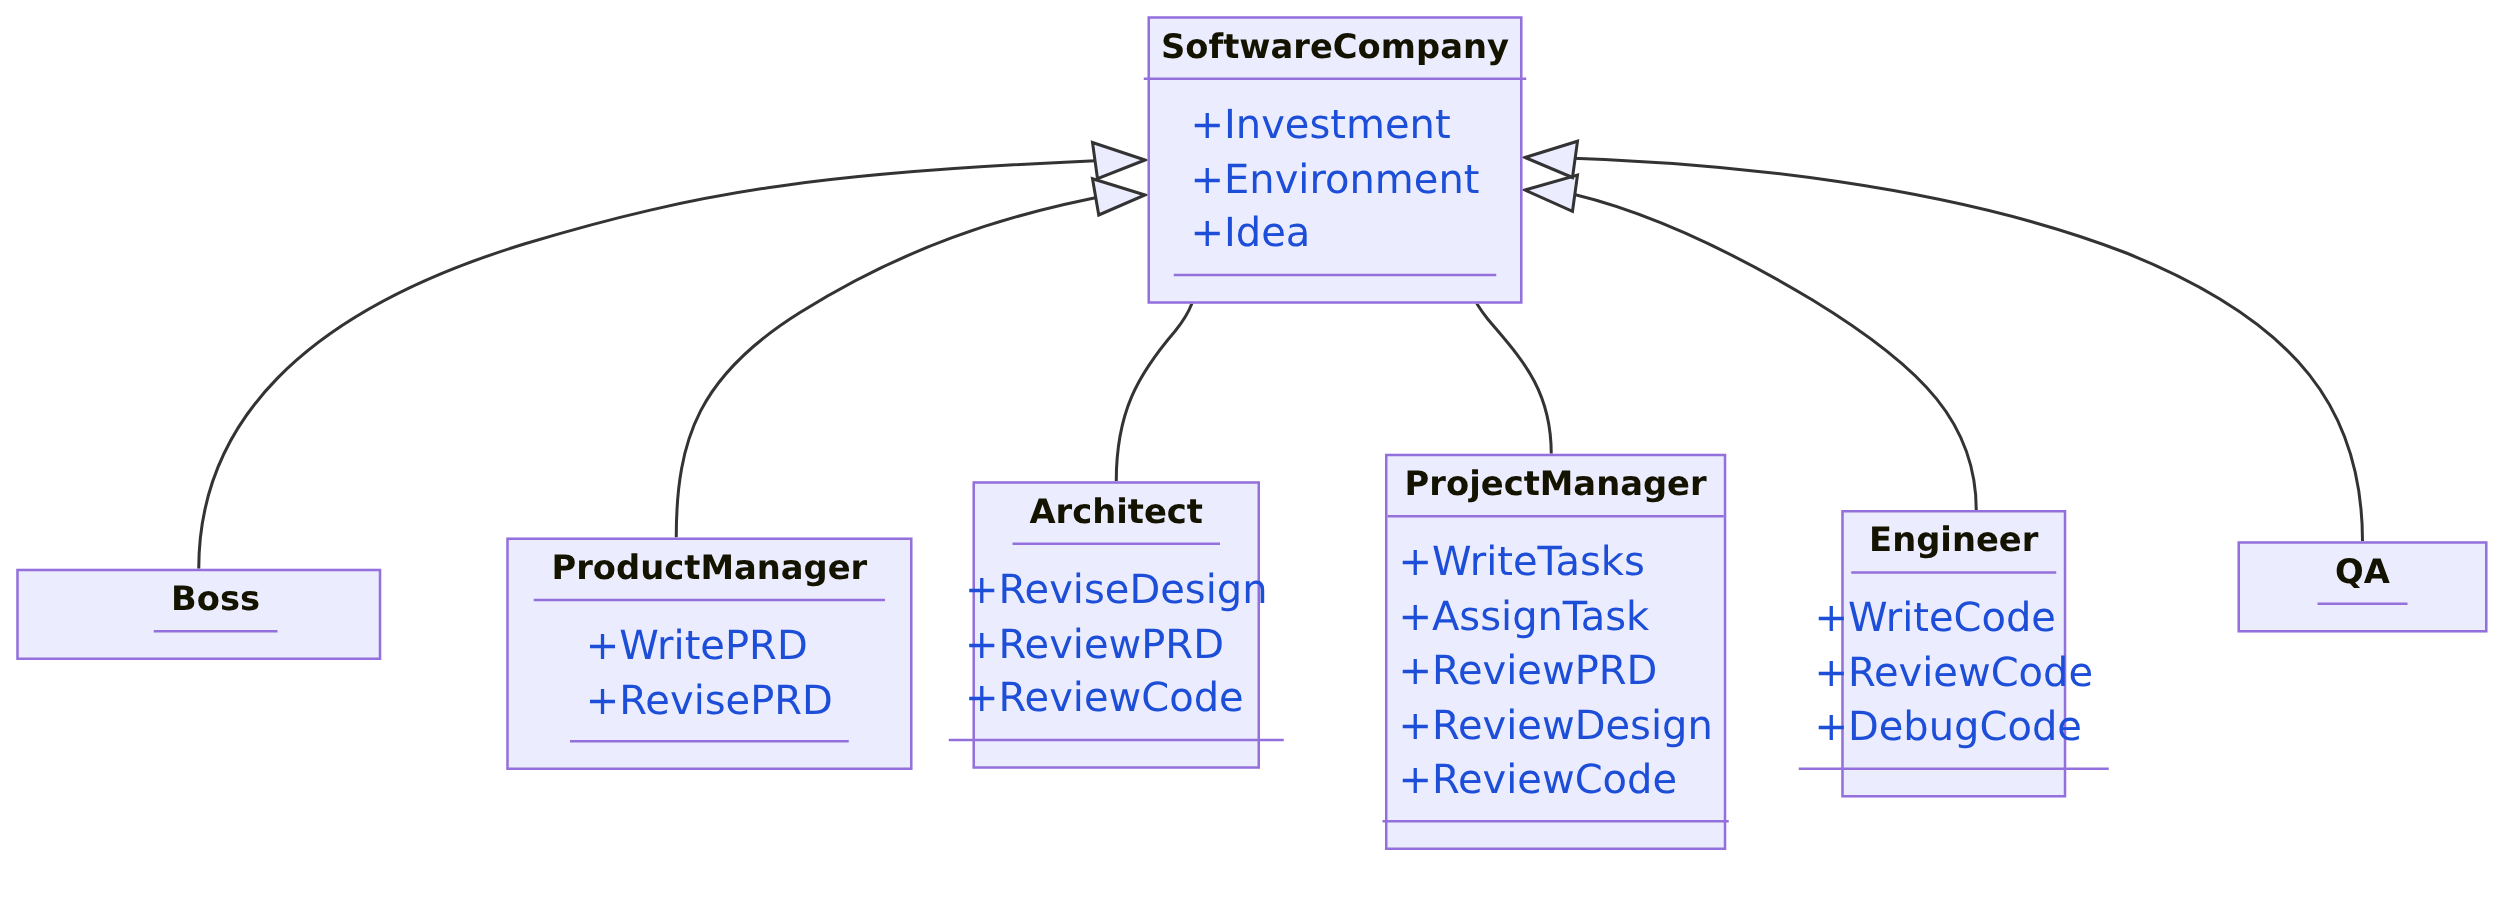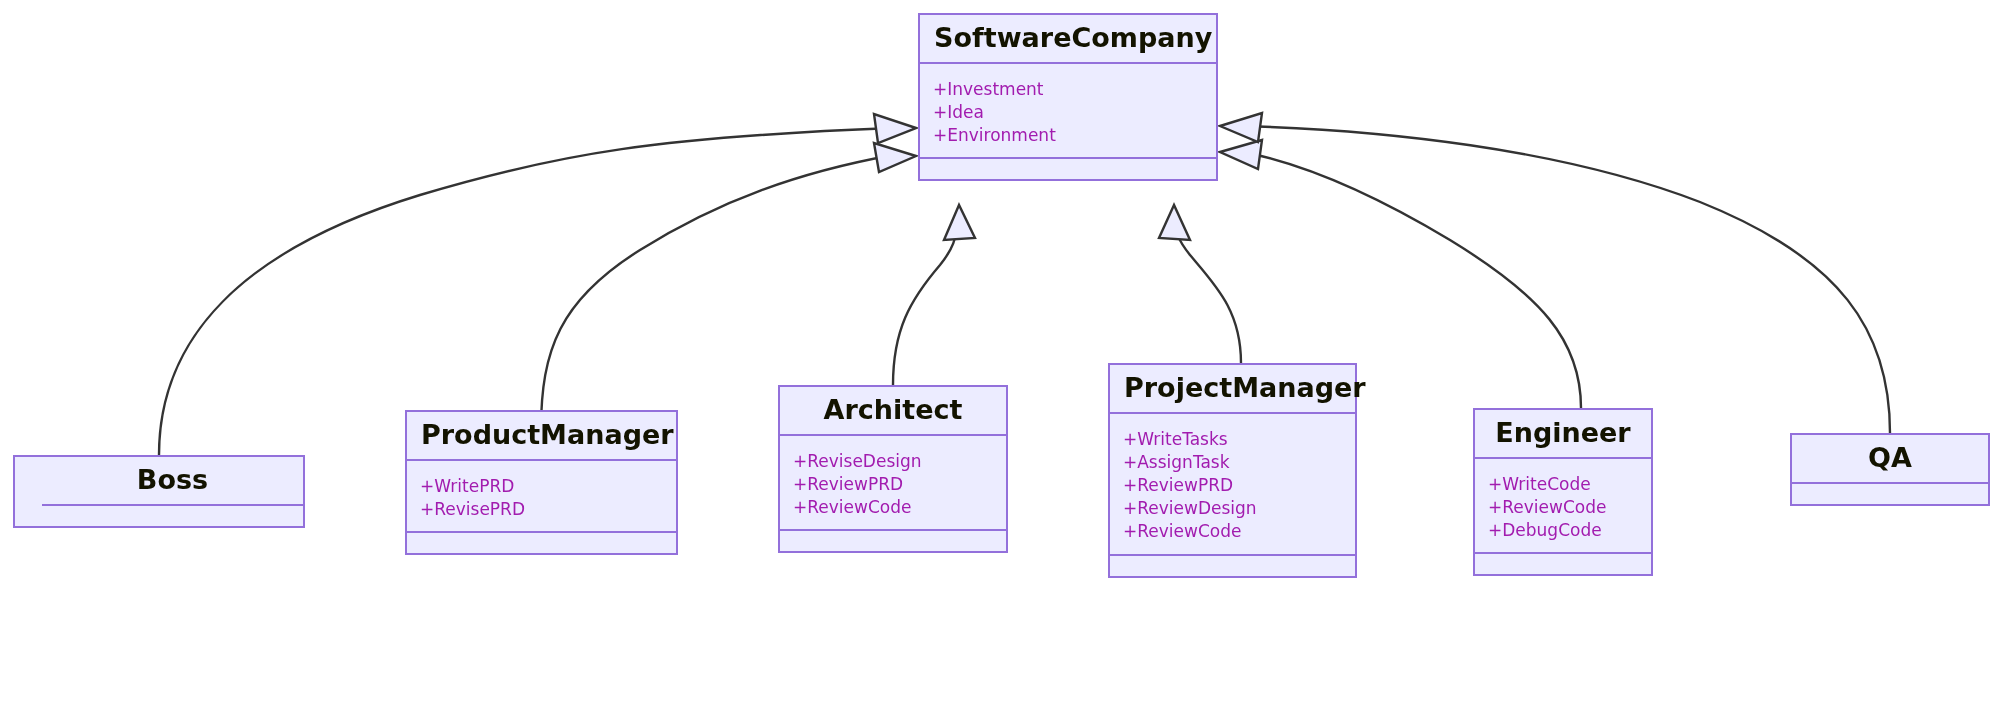--- a/index.html
+++ b/index.html
@@ -23,41 +23,42 @@
     height: 722px;
     pointer-events: none;
   }
   .uml-class {
     position: absolute;
     box-sizing: border-box;
     background: #ECECFF;
     border: 2px solid #9370DB;
     display: flex;
     flex-direction: column;
+    align-items: center;
   }
   .class-title {
     box-sizing: border-box;
     text-align: center;
     font-weight: bold;
     font-size: 27px;
     color: #131300;
     padding: 9px 14px 11px 14px;
     border-bottom: 2px solid #9370DB;
     white-space: nowrap;
     line-height: 1.0;
   }
   .class-members {
     box-sizing: border-box;
     padding: 14px 13px 10px 13px;
     border-bottom: 2px solid #9370DB;
     flex: 1 1 auto;
   }
   .member-row {
-    font-size: 17px;
-    color: #a21caf;
+    font-size: 32px;
+    color: #1d4ed8;
     line-height: 1.36;
     white-space: nowrap;
   }
   .class-methods {
     box-sizing: border-box;
     height: 20px;
   }
 </style>
 </head>
 <body>
@@ -80,51 +81,51 @@
       <polygon points="1174,205 1159,238 1190,240"></polygon>
       <polygon points="1220,152 1262,140 1258,169"></polygon>
       <polygon points="1220,126 1262,113 1258,142"></polygon>
     </g>
   </svg>
 
   <div class="uml-class" style="left:918px; top:13px; width:300px;">
     <div class="class-title">SoftwareCompany</div>
     <div class="class-members">
       <div class="member-row">+Investment</div>
+      <div class="member-row">+Environment</div>
       <div class="member-row">+Idea</div>
-      <div class="member-row">+Environment</div>
     </div>
     <div class="class-methods"></div>
   </div>
 
   <div class="uml-class" style="left:13px; top:455px; width:292px;padding-left:27px;">
     <div class="class-title">Boss</div>
     <div class="class-methods"></div>
   </div>
 
-  <div class="uml-class" style="left:405px; top:410px; width:273px;">
+  <div class="uml-class" style="left:405px; top:430px; width:325px;">
     <div class="class-title">ProductManager</div>
     <div class="class-members">
       <div class="member-row">+WritePRD</div>
       <div class="member-row">+RevisePRD</div>
     </div>
     <div class="class-methods"></div>
   </div>
 
   <div class="uml-class" style="left:778px; top:385px; width:230px;">
     <div class="class-title">Architect</div>
     <div class="class-members">
       <div class="member-row">+ReviseDesign</div>
       <div class="member-row">+ReviewPRD</div>
       <div class="member-row">+ReviewCode</div>
     </div>
     <div class="class-methods"></div>
   </div>
 
-  <div class="uml-class" style="left:1108px; top:363px; width:249px;">
+  <div class="uml-class" style="left:1108px; top:363px; width:273px;">
     <div class="class-title">ProjectManager</div>
     <div class="class-members">
       <div class="member-row">+WriteTasks</div>
       <div class="member-row">+AssignTask</div>
       <div class="member-row">+ReviewPRD</div>
       <div class="member-row">+ReviewDesign</div>
       <div class="member-row">+ReviewCode</div>
     </div>
     <div class="class-methods"></div>
   </div>

